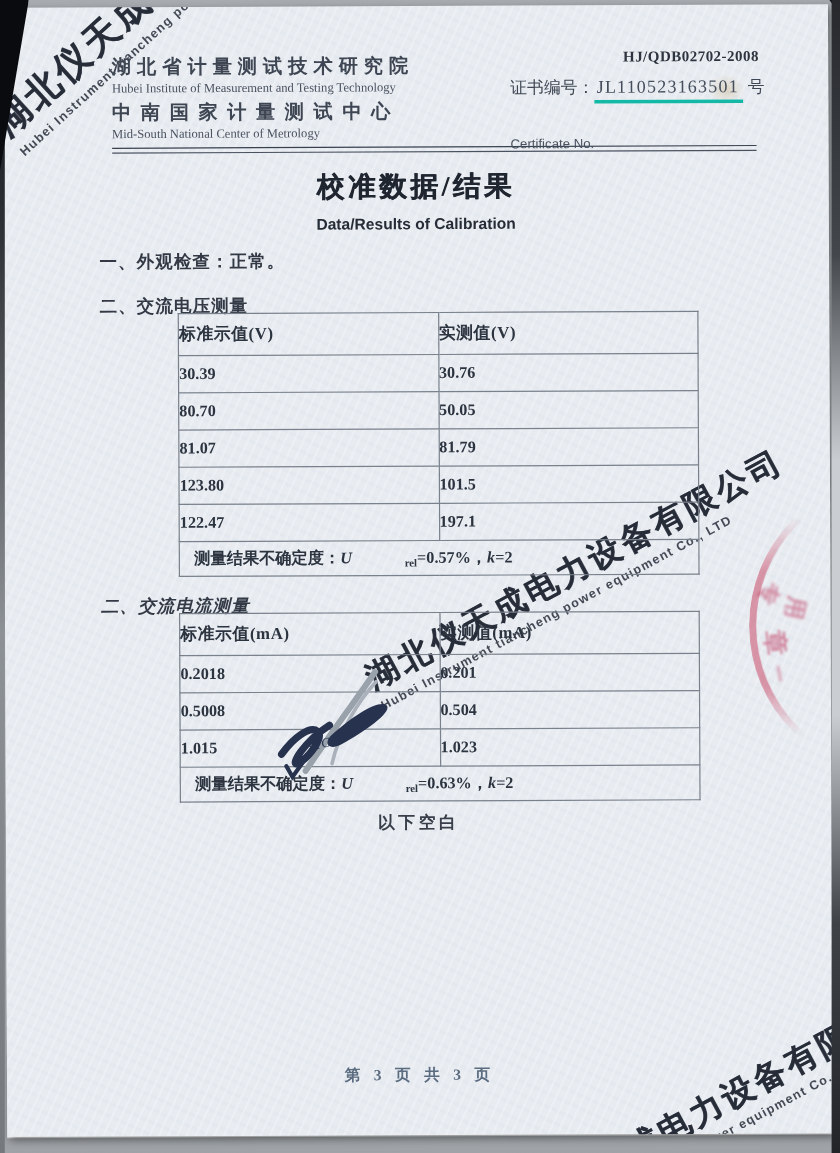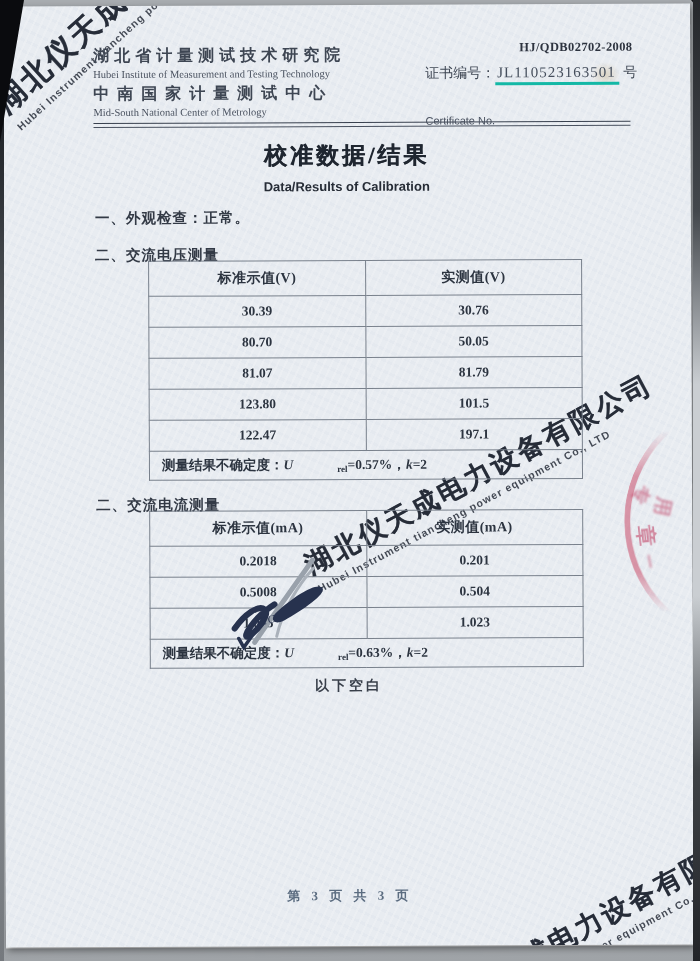--- a/index.html
+++ b/index.html
@@ -48,28 +48,28 @@
     font-family:Liberation Sans, sans-serif;margin-top:28px; }
 
   
   .title { position:absolute; left:0; top:135px; width:100%; text-align:center; }
   .title-cn { font-size:23px; font-weight:bold; letter-spacing:3px; color:#1f2630;
     text-shadow:0.5px 0 0 #1f2630; }
   .title-en { margin-top:8px; font-size:13px; font-weight:bold; color:#262c36;
     font-family:"Liberation Sans","DejaVu Sans",sans-serif; }
 
   
-  .bodyline { position:absolute; left:92px; font-size:14.5px; font-weight:600; color:#333a46;
+  .bodyline { position:absolute; left:80px; font-size:14.5px; font-weight:600; color:#333a46;
     letter-spacing:1px; white-space:nowrap; }
 
   
   .data-table { position:absolute; left:145px; width:434px; border-collapse:collapse;
     table-layout:fixed; }
   .data-table th, .data-table td {
-    border:1px solid #79818c; text-align:center; color:#2c3440;
+    border:1px solid #79818c; text-align:left; color:#2c3440;
     font-weight:bold; font-size:13.5px; padding:0; }
   .data-table th { height:34px; font-size:14px; letter-spacing:0.5px; }
   .data-table td { height:30px; }
   .data-table td.uncert { height:28px; text-align:left; padding-left:12px; font-size:13.5px; }
   .uncert i { font-style:italic; }
   .uncert sub { font-size:9px;margin-left:44px; }
 
   .blank-note { position:absolute; left:0; top:672px; width:100%; text-align:center;
     font-size:14px; font-weight:600; letter-spacing:3px; color:#383f4a; }
   .footer { position:absolute; left:0; top:882px; width:100%; text-align:center;
@@ -172,21 +172,21 @@
         <td>197.1</td>
       </tr>
       <tr>
         <td class="uncert" colspan="2">
           <span>测量结果不确定度：</span><i>U</i><sub>rel</sub><span>=0.57%，</span><i>k</i><span>=2</span>
         </td>
       </tr>
     </tbody>
       </table>
 
-    <div class="bodyline" style="top:490px;">二、交流电流测量</div>
+    <div class="bodyline" style="top:490px;font-style:italic;">二、交流电流测量</div>
 
     <table class="data-table" style="top:505px;">
       <tbody>
           <tr>
         <th>标准示值(mA)</th>
         <th>实测值(mA)</th>
       </tr>
       <tr>
         <td>0.2018</td>
         <td>0.201</td>

